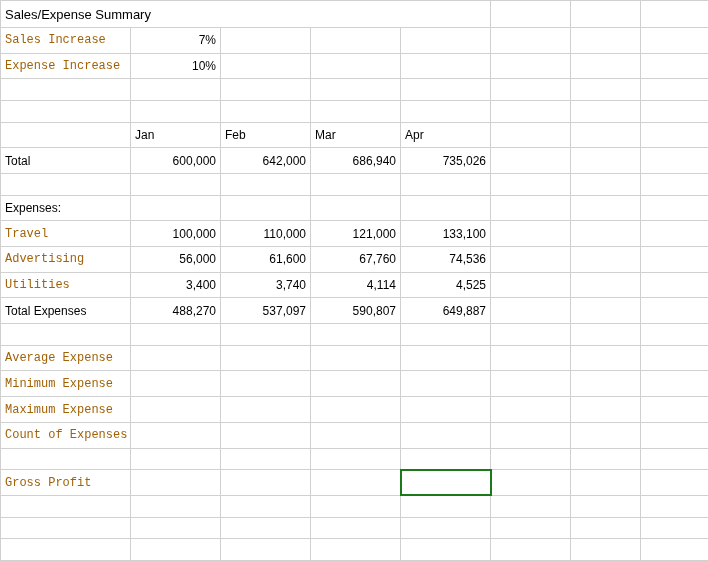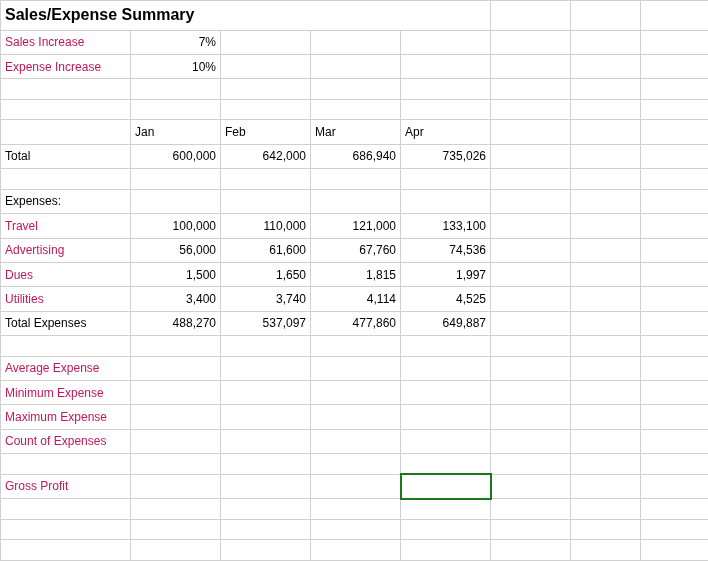--- a/index.html
+++ b/index.html
@@ -34,30 +34,31 @@
     .col-a { width: 130px; }
     .col-b { width: 90px; }
     .col-c { width: 90px; }
     .col-d { width: 90px; }
     .col-e { width: 90px; }
     .col-f { width: 80px; }
     .col-g { width: 70px; }
     .col-h { width: 68px; }
 
     .title-cell {
-      font-weight: bold;
-      font-size: 16px;
+      font-weight: normal;
+      font-size: 13px;
     }
 
     .num {
       text-align: right;
     }
 
     .label-blue {
-      color: #be185d;
+      color: #a16207;
+      font-family: Liberation Mono, monospace;
     }
 
     .selected-cell {
       border: 2px solid #1a7a1a !important;
       outline: 1px solid #1a7a1a;
     }
 
     .empty-row td {
       height: 16px;
     }
@@ -188,45 +189,35 @@
       <td class="label-blue">Advertising</td>
       <td class="num">56,000</td>
       <td class="num">61,600</td>
       <td class="num">67,760</td>
       <td class="num">74,536</td>
       <td></td>
       <td></td>
       <td></td>
     </tr>
     <tr>
-      <td class="label-blue">Dues</td>
-      <td class="num">1,500</td>
-      <td class="num">1,650</td>
-      <td class="num">1,815</td>
-      <td class="num">1,997</td>
-      <td></td>
-      <td></td>
-      <td></td>
-    </tr>
-    <tr>
       <td class="label-blue">Utilities</td>
       <td class="num">3,400</td>
       <td class="num">3,740</td>
       <td class="num">4,114</td>
       <td class="num">4,525</td>
       <td></td>
       <td></td>
       <td></td>
     </tr>
 
     <tr>
       <td>Total Expenses</td>
       <td class="num">488,270</td>
       <td class="num">537,097</td>
-      <td class="num">477,860</td>
+      <td class="num">590,807</td>
       <td class="num">649,887</td>
       <td></td>
       <td></td>
       <td></td>
     </tr>
 
     <tr class="empty-row">
       <td></td>
       <td></td>
       <td></td>

